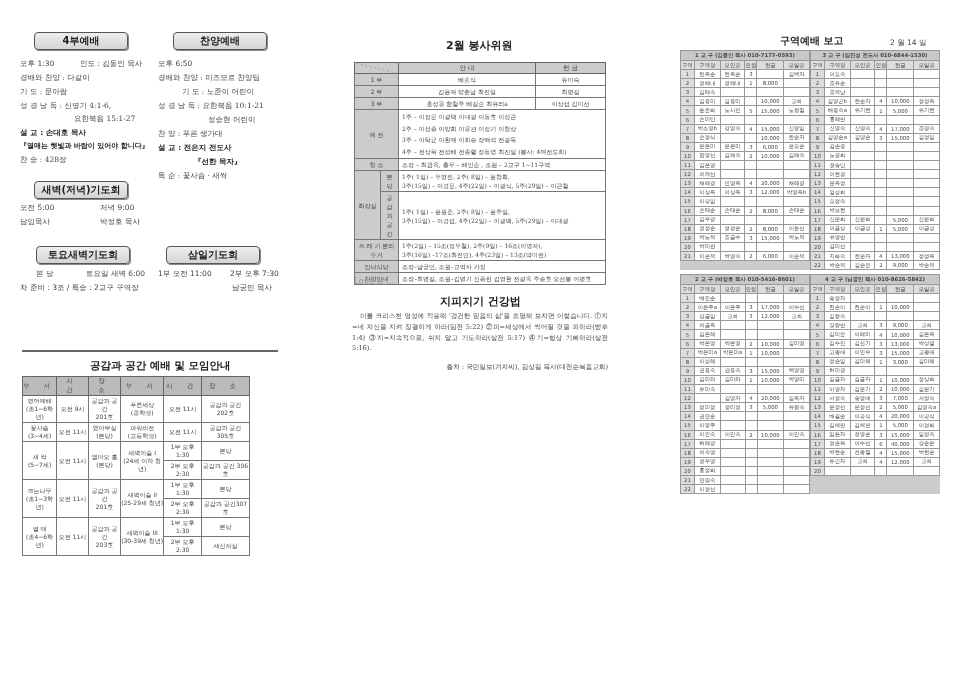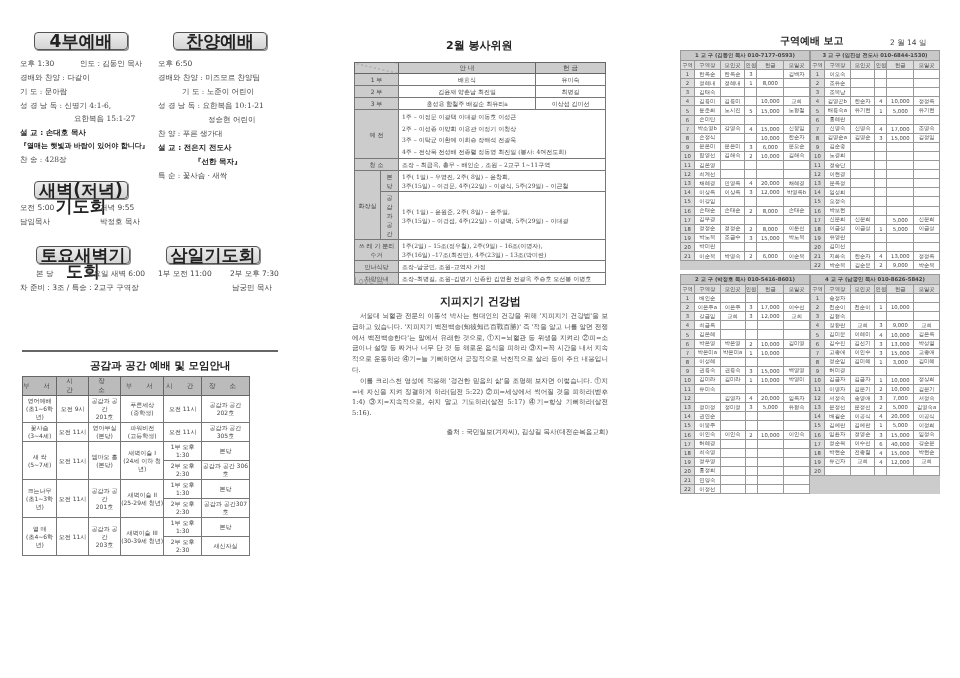--- a/index.html
+++ b/index.html
@@ -2,21 +2,21 @@
 <html><head>
 <meta charset="utf-8">
 <style>
   * { box-sizing: border-box; margin: 0; padding: 0; }
   body { width: 960px; height: 678px; background: #fff; font-family: "DejaVu Sans", sans-serif; color: #333; overflow: hidden; position: relative; font-size: 8px; }
   .panel { position: absolute; top: 0; height: 678px; }
   #left { left: 0; width: 300px; }
   #mid { left: 348px; width: 262px; }
   #right { left: 680px; width: 280px; }
 
-  .pill { position: absolute; height: 18px; border: 1px solid #555; border-radius: 4px; background: linear-gradient(#eee, #d4d4d4); box-shadow: 1px 1px 0 #888; text-align: center; font-weight: bold; font-size: 17px; line-height: 16px; color: #222; }
+  .pill { position: absolute; height: 18px; border: 1px solid #555; border-radius: 4px; background: linear-gradient(#eee, #d4d4d4); box-shadow: 1px 1px 0 #888; text-align: center; font-weight: bold; font-size: 10px; line-height: 16px; color: #222; }
   .line { position: absolute; font-size: 7.5px; white-space: nowrap; color: #444; font-family: "DejaVu Serif", serif; }
   .bold { font-weight: bold; font-family: "DejaVu Sans", sans-serif; color: #222; }
   .sans { font-family: "DejaVu Sans", sans-serif; }
 
   .prayer-box { position: absolute; left: 22px; top: 307px; width: 256px; height: 42px; border: 1px solid #777; border-radius: 6px; }
   .prayer-title { position: absolute; left: 95px; top: -7px; background: #fff; padding: 0 6px; font-size: 9px; font-weight: bold; color: #333; }
   .prayer-item { position: absolute; font-size: 7px; color: #444; white-space: nowrap; }
 
   .hr { position: absolute; left: 22px; width: 256px; border-top: 2px solid #666; }
   .sec-title { position: absolute; font-size: 10.5px; font-weight: bold; color: #222; white-space: nowrap; }
@@ -63,21 +63,21 @@
   <div class="line" style="left:158px;top:87px;margin-left:24px;">기      도 : 노준이 어린이</div>
   <div class="line" style="left:158px;top:101px;">성 경 낭 독 : 요한복음 10:1-21</div>
   <div class="line" style="left:208px;top:115px;">정승현 어린이</div>
   <div class="line" style="left:158px;top:129px;">찬      양 : 푸른 생가대</div>
   <div class="line bold" style="left:158px;top:143px;">설      교 : 전은지 전도사</div>
   <div class="line bold" style="left:194px;top:157px;">『선한 목자』</div>
   <div class="line" style="left:158px;top:171px;">특      순 : 꽃사슴 · 새싹</div>
 
   <div class="pill" style="left:34px;top:181px;width:94px;">새벽(저녁)기도회</div>
   <div class="line sans" style="left:20px;top:203px;">오전 5:00</div>
-  <div class="line sans" style="left:100px;top:203px;">저녁 9:55</div>
+  <div class="line sans" style="left:100px;top:203px;">저녁 9:00</div>
   <div class="line sans" style="left:20px;top:217px;">담임목사</div>
   <div class="line sans" style="left:100px;top:217px;">박정호 목사</div>
 
   <div class="pill" style="left:36px;top:246px;width:94px;">토요새벽기도회</div>
   <div class="line sans" style="left:24px;top:269px;margin-left:12px;">본   당</div>
   <div class="line sans" style="left:86px;top:269px;">토요일 새벽 6:00</div>
   <div class="line sans" style="left:20px;top:283px;">차 준비 : 3조 / 특송 : 2교구 구역장</div>
 
   <div class="pill" style="left:166px;top:246px;width:94px;">삼일기도회</div>
   <div class="line sans" style="left:158px;top:269px;">1부 오전 11:00</div>
@@ -245,21 +245,20 @@
     <tr>
           <td class="h" colspan="2">차량안내</td>
           <td colspan="2">조장–최병길,  조원–김병기 신종한 김영환 전광옥 주승호 오선봉 이병호</td>
         </tr>
   </tbody>
     </table>
 
   <div class="line sans" style="left:6px;top:276px;font-size:8.5px;color:#999;">Love is ...</div>
   <div class="sec-title" style="left:92px;top:294px;font-size:11px;">지피지기 건강법</div>
   <div class="article">
-    <p>서울대 뇌혈관 전문의 이동석 박사는 현대인의 건강을 위해 '지피지기 건강법'을 보급하고 있습니다. '지피지기 백전백승(知彼知己百戰百勝)' 즉 '적을 알고 나를 알면 전쟁에서 백전백승한다'는 말에서 유래한 것으로, ①지=뇌혈관 등 위생을 지켜라 ②피=소금이나 설탕 등 짜거나 너무 단 것 등 해로운 음식을 피하라 ③지=꼭 시간을 내서 지속적으로 운동하라 ④기=늘 기뻐하면서 긍정적으로 낙천적으로 살라 등이 주요 내용입니다.</p>
     <p>이를 크리스천 영성에 적용해 '경건한 믿음의 삶'을 조명해 보자면 이렇습니다. ①지=네 자신을 지켜 정결하게 하라(딤전 5:22) ②피=세상에서 썩어질 것을 피하라(벧후 1:4) ③지=지속적으로, 쉬지 말고 기도하라(살전 5:17) ④기=항상 기뻐하라(살전 5:16).</p>
     <p style="text-align:right;margin-top:8px;">출처 : 국민일보(겨자씨), 김상길 목사(대전순복음교회)</p>
   </div>
 </div>
 
 <div id="right" class="panel">
   <div class="sec-title" style="left:100px;top:34px;font-size:10px;">구역예배 보고</div>
   <div class="line sans" style="left:210px;top:38px;font-size:7.5px;">2 월 14 일</div>
   <div id="rtables">
       <table class="rtable" style="left:0px;top:50px;">

